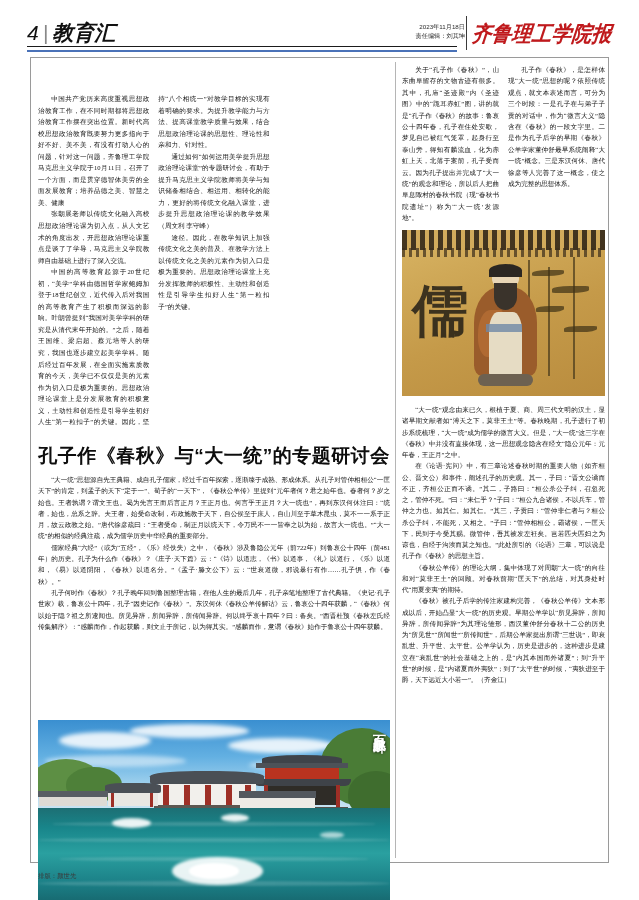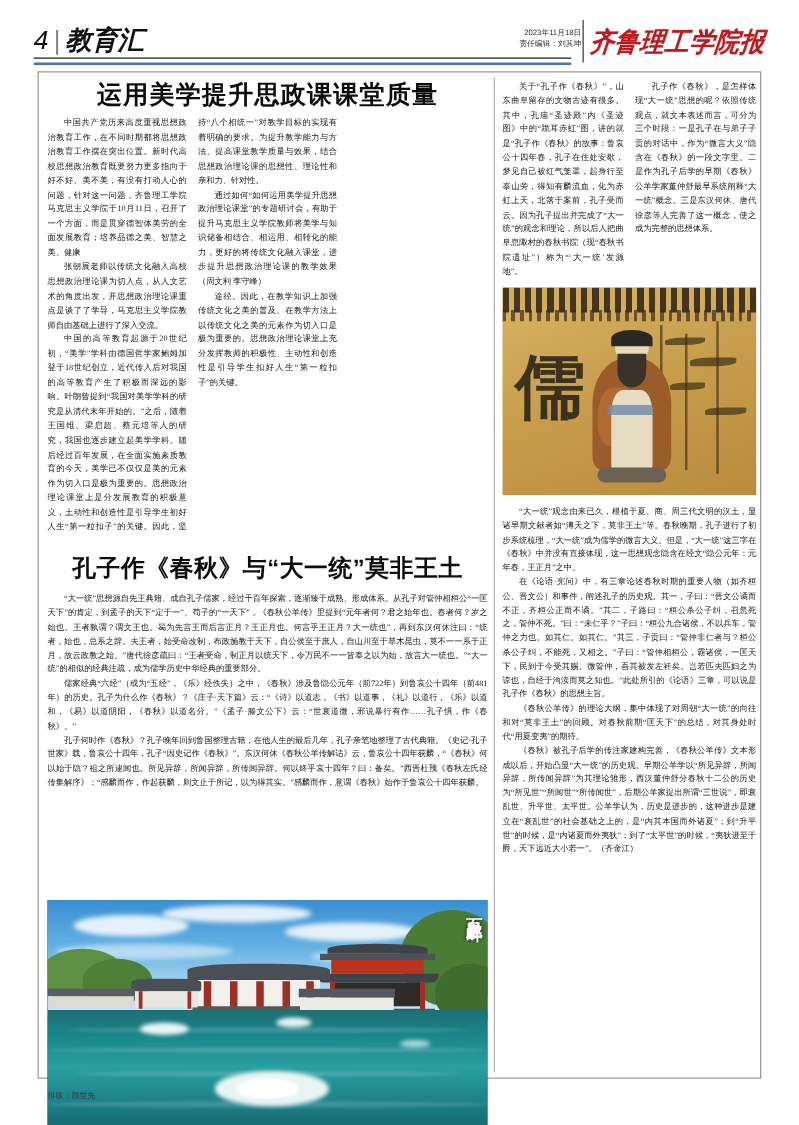--- a/index.html
+++ b/index.html
@@ -231,31 +231,30 @@
     </div>
   </div>
   <div class="rule-blue2"></div>
   <div class="rule-blue"></div>
 
   <div class="frame"></div>
   <div class="vdiv"></div>
 
   <div class="leftzone">
 
-    <div class="headline1">运用美学提升思政课课堂质量</div>
 
     <div class="cols3">
       <p>中国共产党历来高度重视思想政治教育工作，在不同时期都将思想政治教育工作摆在突出位置。新时代高校思想政治教育既要努力更多指向于好不好、美不美，有没有打动人心的问题，针对这一问题，齐鲁理工学院马克思主义学院于10月11日，召开了一个方面，而是贯穿德智体美劳的全面发展教育；培养品德之美、智慧之美、健康</p>
       <p>张朝展老师以传统文化融入高校思想政治理论课为切入点，从人文艺术的角度出发，开思想政治理论课重点是谈了了学导，马克思主义学院教师自由基础上进行了深入交流。</p>
       <p>中国的高等教育起源于20世纪初，“美学”学科由德国哲学家鲍姆加登于18世纪创立，近代传入后对我国的高等教育产生了积极而深远的影响。叶朗曾提到“我国对美学学科的研究是从清代末年开始的。”之后，随着王国维、梁启超、蔡元培等人的研究，我国也逐步建立起美学学科。随后经过百年发展，在全面实施素质教育的今天，美学已不仅仅是美的元素作为切入口是极为重要的。思想政治理论课堂上是分发展教育的积极意义，土动性和创造性是引导学生初好人生“第一粒扣子”的关键。因此，坚持“八个相统一”对教学目标的实现有着明确的要求。为提升教学能力与方法、提高课堂教学质量与效果，结合思想政治理论课的思想性、理论性和亲和力、针对性。</p>
       <p>通过如何“如何运用美学提升思想政治理论课堂”的专题研讨会，有助于提升马克思主义学院教师将美学与知识储备相结合、相运用、相转化的能力，更好的将传统文化融入课堂，进步提升思想政治理论课的教学效果（周文利 李守峰）</p>
       <p>途径。因此，在教学知识上加强传统文化之美的普及、在教学方法上以传统文化之美的元素作为切入口是极为重要的。思想政治理论课堂上充分发挥教师的积极性、主动性和创造性是引导学生扣好人生“第一粒扣子”的关键。</p>
     </div>
 
-    <div class="headline2">孔子作《春秋》与“大一统”莫非王土</div>
+    <div class="headline2">孔子作《春秋》与“大一统”的专题研讨会</div>
 
     <div class="fullcol">
       <p>“大一统”思想源自先王典籍、成自孔子儒家，经过千百年探索，逐渐臻于成熟、形成体系。从孔子对管仲相桓公“一匡天下”的肯定，到孟子的天下“定于一”、荀子的“一天下”，《春秋公羊传》里提到“元年者何？君之始年也。春者何？岁之始也。王者孰谓？谓文王也。曷为先言王而后言正月？王正月也。何言乎王正月？大一统也”，再到东汉何休注曰：“统者，始也，总系之辞。夫王者，始受命改制，布政施教于天下，自公侯至于庶人，自山川至于草木昆虫，莫不一一系于正月，故云政教之始。”唐代徐彦疏曰：“王者受命，制正月以统天下，令万民不一一皆奉之以为始，故言大一统也。”“大一统”的相似的经典注疏，成为儒学历史中华经典的重要部分。</p>
       <p>儒家经典“六经”（或为“五经”，《乐》经佚失）之中，《春秋》涉及鲁隐公元年（前722年）到鲁哀公十四年（前481年）的历史。孔子为什么作《春秋》？《庄子·天下篇》云：“《诗》以道志，《书》以道事，《礼》以道行，《乐》以道和，《易》以道阴阳，《春秋》以道名分。”《孟子·滕文公下》云：“世衰道微，邪说暴行有作……孔子惧，作《春秋》。”</p>
       <p>孔子何时作《春秋》？孔子晚年回到鲁国整理古籍，在他人生的最后几年，孔子亲笔地整理了古代典籍。《史记·孔子世家》载，鲁哀公十四年，孔子“因史记作《春秋》”。东汉何休《春秋公羊传解诂》云，鲁哀公十四年获麟，“《春秋》何以始于隐？祖之所逮闻也。所见异辞，所闻异辞，所传闻异辞。何以终乎哀十四年？曰：备矣。”西晋杜预《春秋左氏经传集解序》：“感麟而作，作起获麟，则文止于所记，以为得其实。”感麟而作，意谓《春秋》始作于鲁哀公十四年获麟。</p>
     </div>
 
     <div class="photo">
       <div class="ph-sky"></div>
       <div class="cloud c1"></div>

